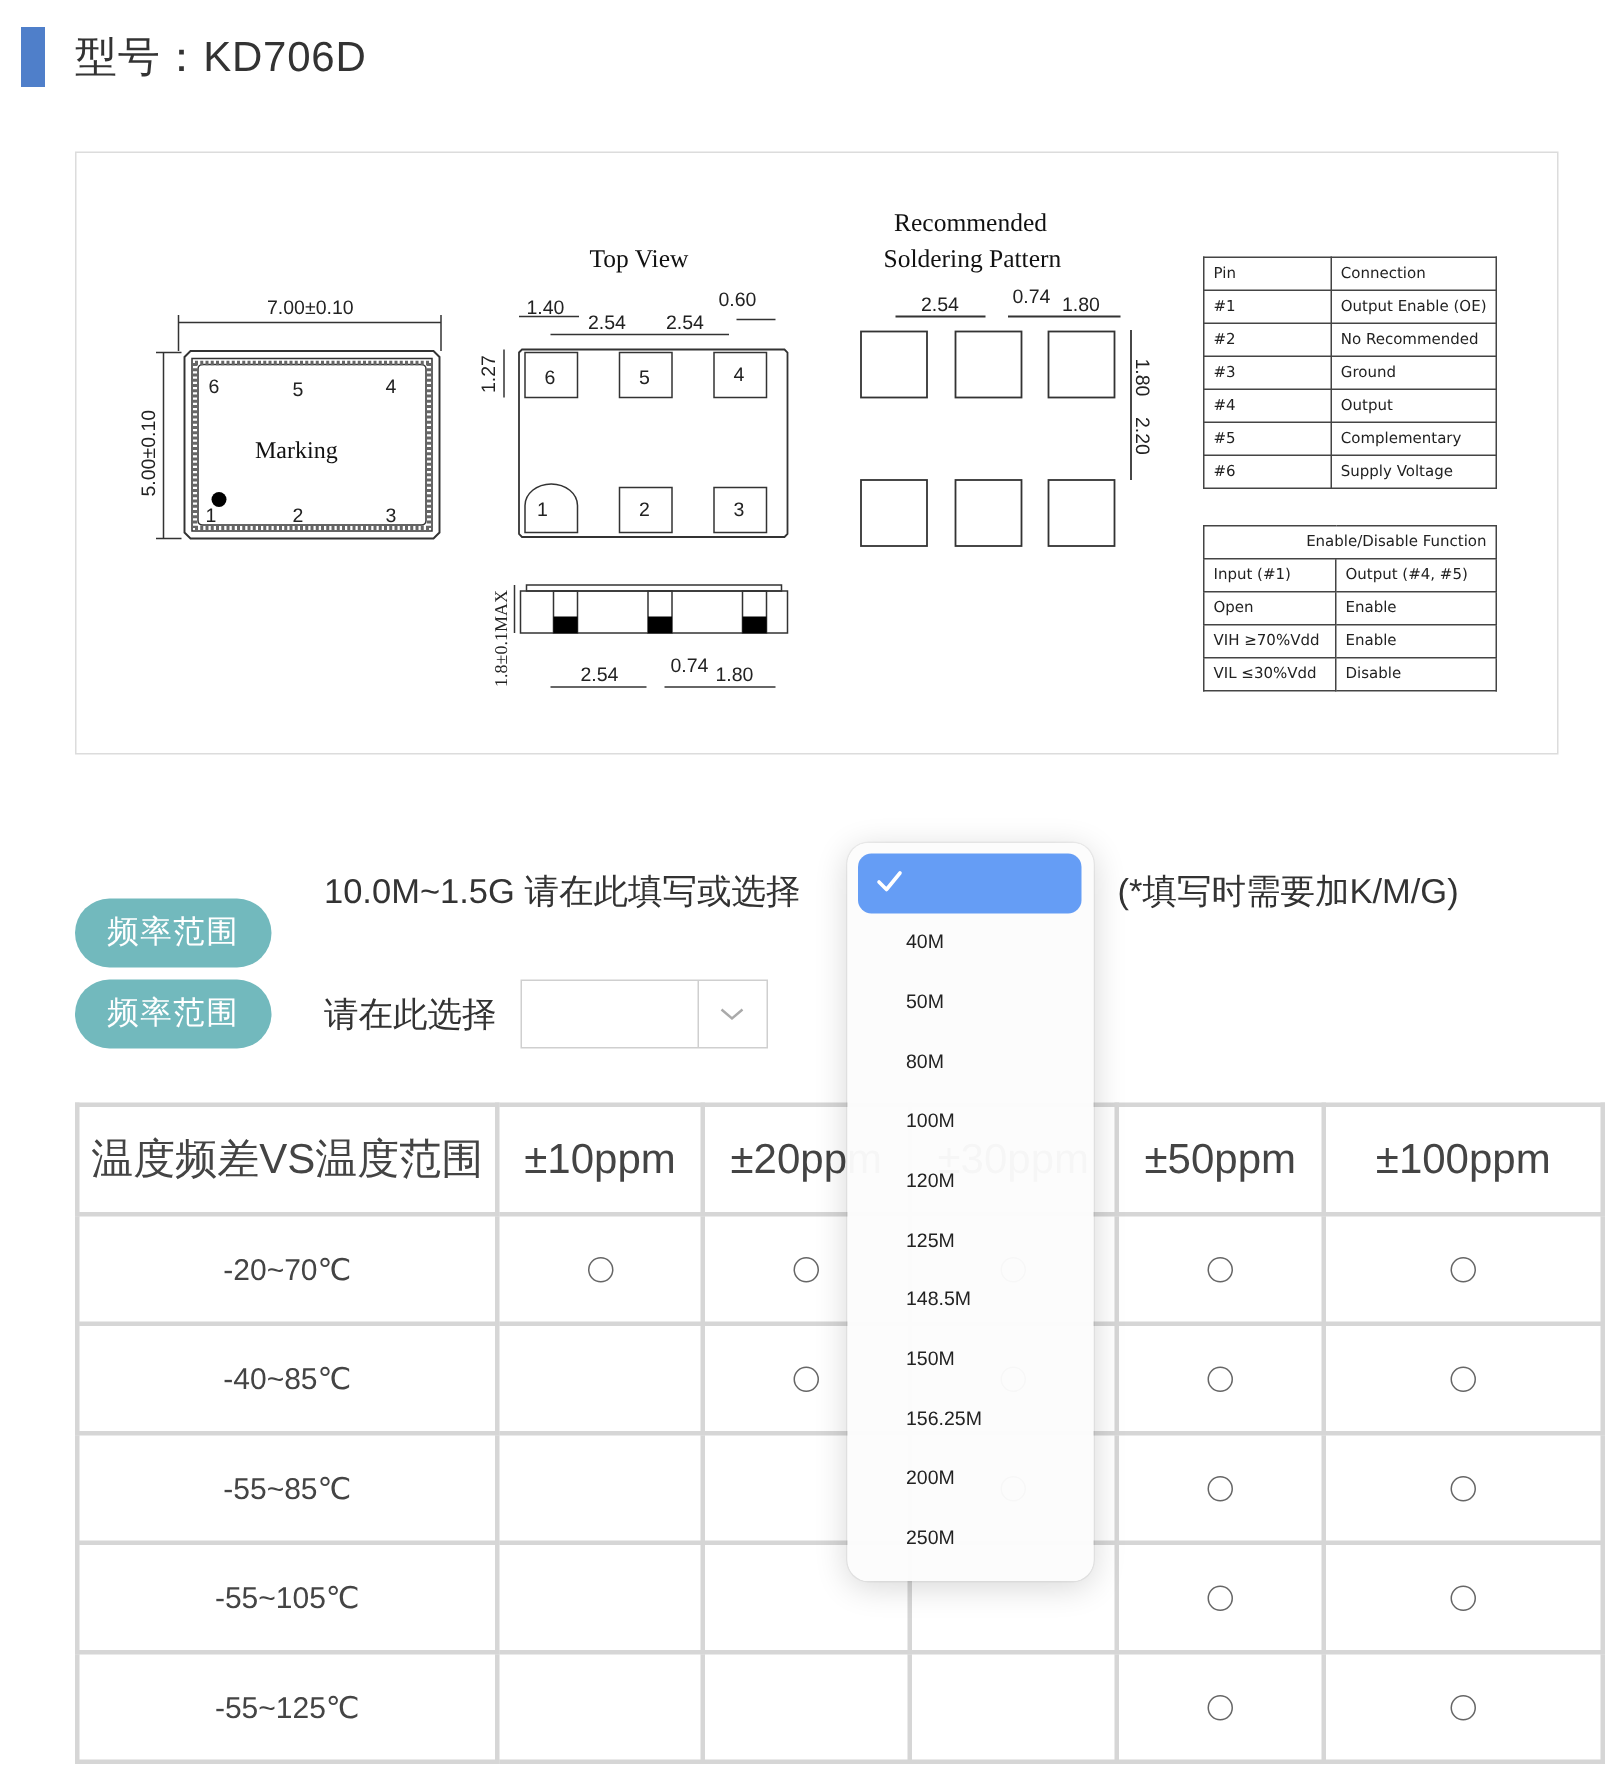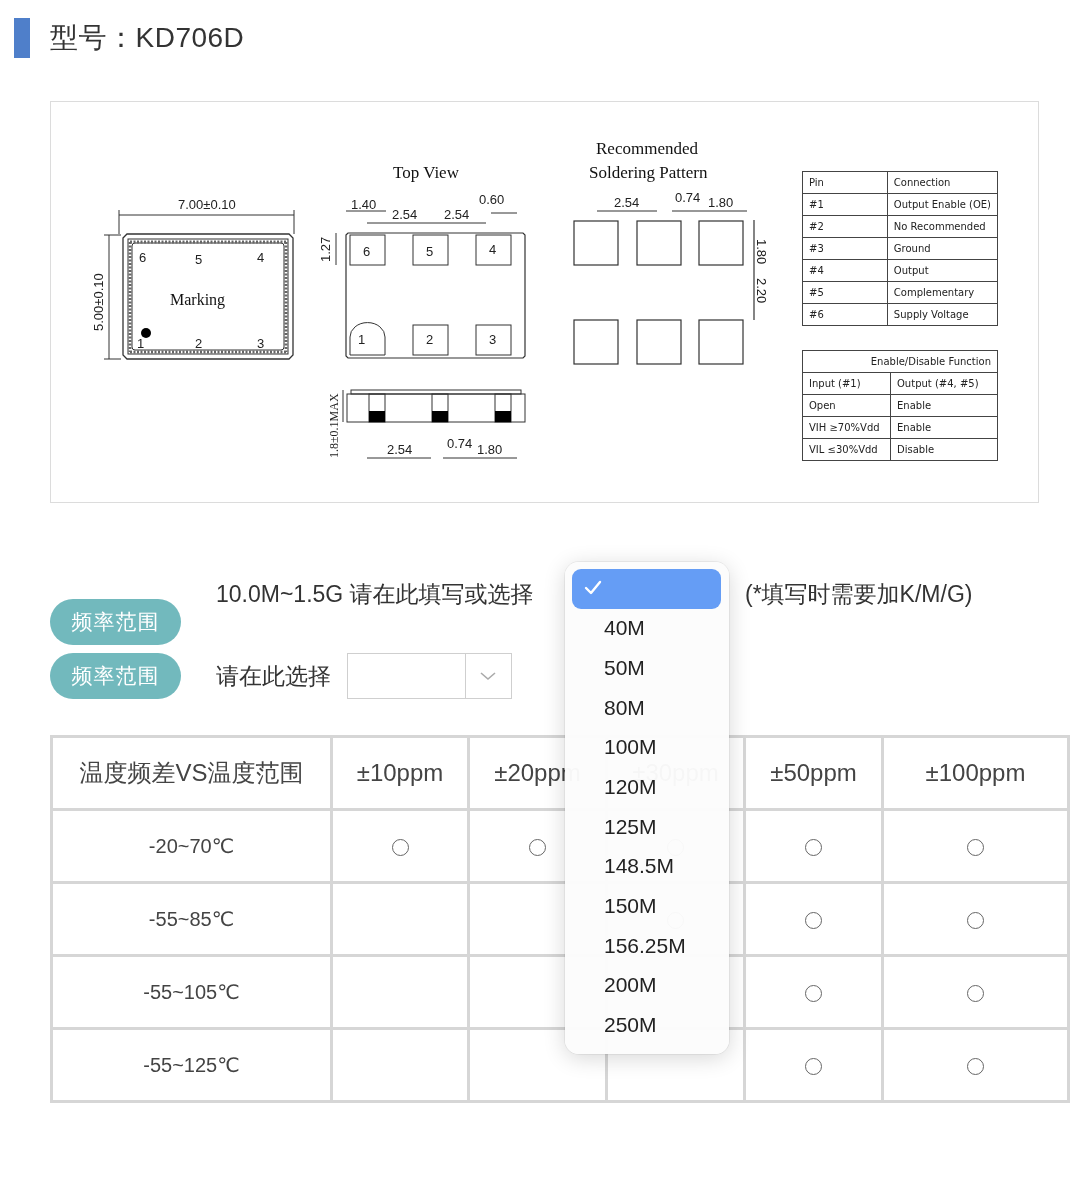--- a/index.html
+++ b/index.html
@@ -33,31 +33,31 @@
   .freq-label { left: 216px; top: 579px; }
   .freq-hint { left: 745px; top: 579px; }
   .volt-label { left: 216px; top: 661px; }
   .volt-select { position: absolute; left: 347px; top: 653px; width: 165px; height: 46px; border: 1px solid #cfcfcf; background: #fff; }
   .volt-select .sep { position: absolute; left: 117px; top: 0; width: 1px; height: 44px; background: #cfcfcf; }
   .volt-select .chev { position: absolute; left: 130px; top: 14px; width: 20px; height: 16px; }
 
   
   .spec-table { position: absolute; left: 50px; top: 735px; border-collapse: collapse; font-size: 20px; color: #444; }
   .spec-table td { border: 3px solid #d6d6d6; text-align: center; height: 73px; }
-  .spec-table tr:first-child td { font-size: 24px; }
+  .spec-table tr:first-child td { font-size: 28px; }
   .spec-table td.head0 { font-size: 18px; width: 280px; }
   .spec-table td.c1 { width: 137px; } .spec-table td.c2 { width: 138px; } .spec-table td.c3 { width: 138px; }
   .spec-table td.c4 { width: 138px; } .spec-table td.c5 { width: 186px; }
   .circle { display: inline-block; width: 17px; height: 17px; border: 1.6px solid #666; border-radius: 50%; vertical-align: middle; }
 
   
   .dropdown { position: absolute; left: 565px; top: 562px; width: 164px; height: 492px; background: rgba(252,252,252,0.97); border-radius: 14px; box-shadow: 0 4px 22px rgba(0,0,0,0.16), 0 0 0 1px rgba(0,0,0,0.05); }
   .dd-selected { position: absolute; left: 7px; top: 7px; width: 149px; height: 40px; border-radius: 9px; background: #659df5; }
   .dd-check { position: absolute; left: 11px; top: 9px; width: 20px; height: 20px; }
-  .dd-item { position: absolute; left: 39px; font-size: 21px; color: #222; line-height: 24px; }
+  .dd-item { position: absolute; left: 39px; font-size: 13px; color: #222; line-height: 24px; }
 </style>
 </head>
 <body>
 
 <div class="title-bar"></div>
 <div class="title-text">型号：KD706D</div>
 
 <div class="diagram">
   <svg width="989" height="402" viewBox="0 0 989 402">
     <g stroke="#333" fill="none" stroke-width="1">
@@ -246,20 +246,28 @@
     <td class="head0">温度频差VS温度范围</td>
     <td class="c1">±10ppm</td>
     <td class="c2">±20ppm</td>
     <td class="c3">±30ppm</td>
     <td class="c4">±50ppm</td>
     <td class="c5">±100ppm</td>
   </tr>
   <tr>
     <td>-20~70℃</td>
     <td><span class="circle"></span></td>
+    <td><span class="circle"></span></td>
+    <td><span class="circle"></span></td>
+    <td><span class="circle"></span></td>
+    <td><span class="circle"></span></td>
+  </tr>
+  <tr>
+    <td>-40~85℃</td>
+    <td></td>
     <td><span class="circle"></span></td>
     <td><span class="circle"></span></td>
     <td><span class="circle"></span></td>
     <td><span class="circle"></span></td>
   </tr>
   <tr>
     <td>-55~85℃</td>
     <td></td>
     <td></td>
     <td><span class="circle"></span></td>

